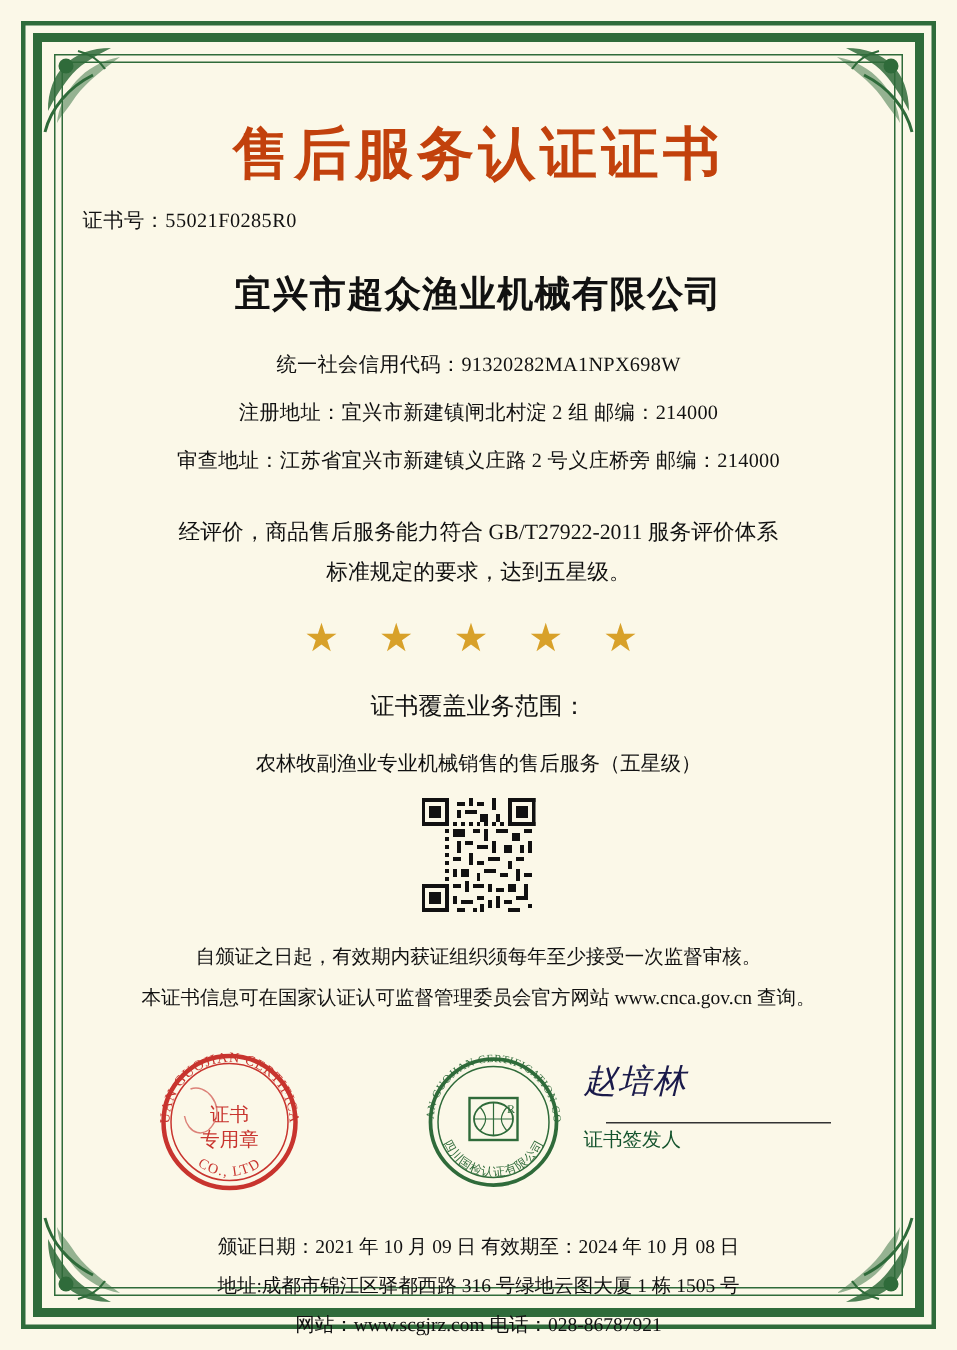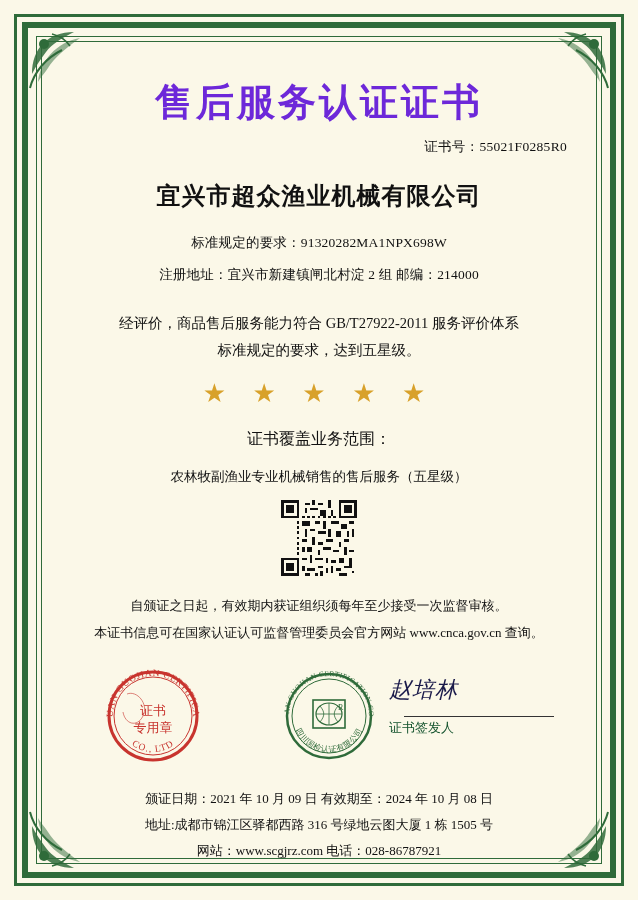--- a/index.html
+++ b/index.html
@@ -76,27 +76,27 @@
     top: 52px;
     width: 528px;
     text-align: center;
     color: #1a1a1a;
   }
   .title {
     font-family: "DejaVu Sans", sans-serif;
     font-weight: bold;
     font-size: 38px;
     letter-spacing: 3px;
-    color: #6d28d9;
+    color: #c2410c;
     margin-top: 28px;
     margin-bottom: 6px;
     line-height: 1.2;
   }
   .cert-no {
-    text-align: right;
+    text-align: left;
     font-size: 13.5px;
     margin-top: 12px;
     padding-right: 16px;
     color: #111;
     letter-spacing: 0.3px;
   }
   .company {
     font-family: "DejaVu Sans", sans-serif;
     font-weight: bold;
     font-size: 24px;
@@ -256,22 +256,23 @@
   <div class="content">
 
     <div class="title">售后服务认证证书</div>
 
     <div class="cert-no">
       <span>证书号：</span><span>55021F0285R0</span>
     </div>
 
     <div class="company">宜兴市超众渔业机械有限公司</div>
 
-    <div class="line line-credit">标准规定的要求：91320282MA1NPX698W</div>
+    <div class="line line-credit">统一社会信用代码：91320282MA1NPX698W</div>
     <div class="line">注册地址：宜兴市新建镇闸北村淀 2 组  邮编：214000</div>
+    <div class="line">审查地址：江苏省宜兴市新建镇义庄路 2 号义庄桥旁  邮编：214000</div>
 
     <div class="eval">
       <span class="row2">经评价，商品售后服务能力符合 GB/T27922-2011 服务评价体系</span>
       <span class="row2">标准规定的要求，达到五星级。</span>
     </div>
 
     <div class="stars">★ ★ ★ ★ ★</div>
 
     <div class="scope-title">证书覆盖业务范围：</div>
     <div class="scope-text">农林牧副渔业专业机械销售的售后服务（五星级）</div>

